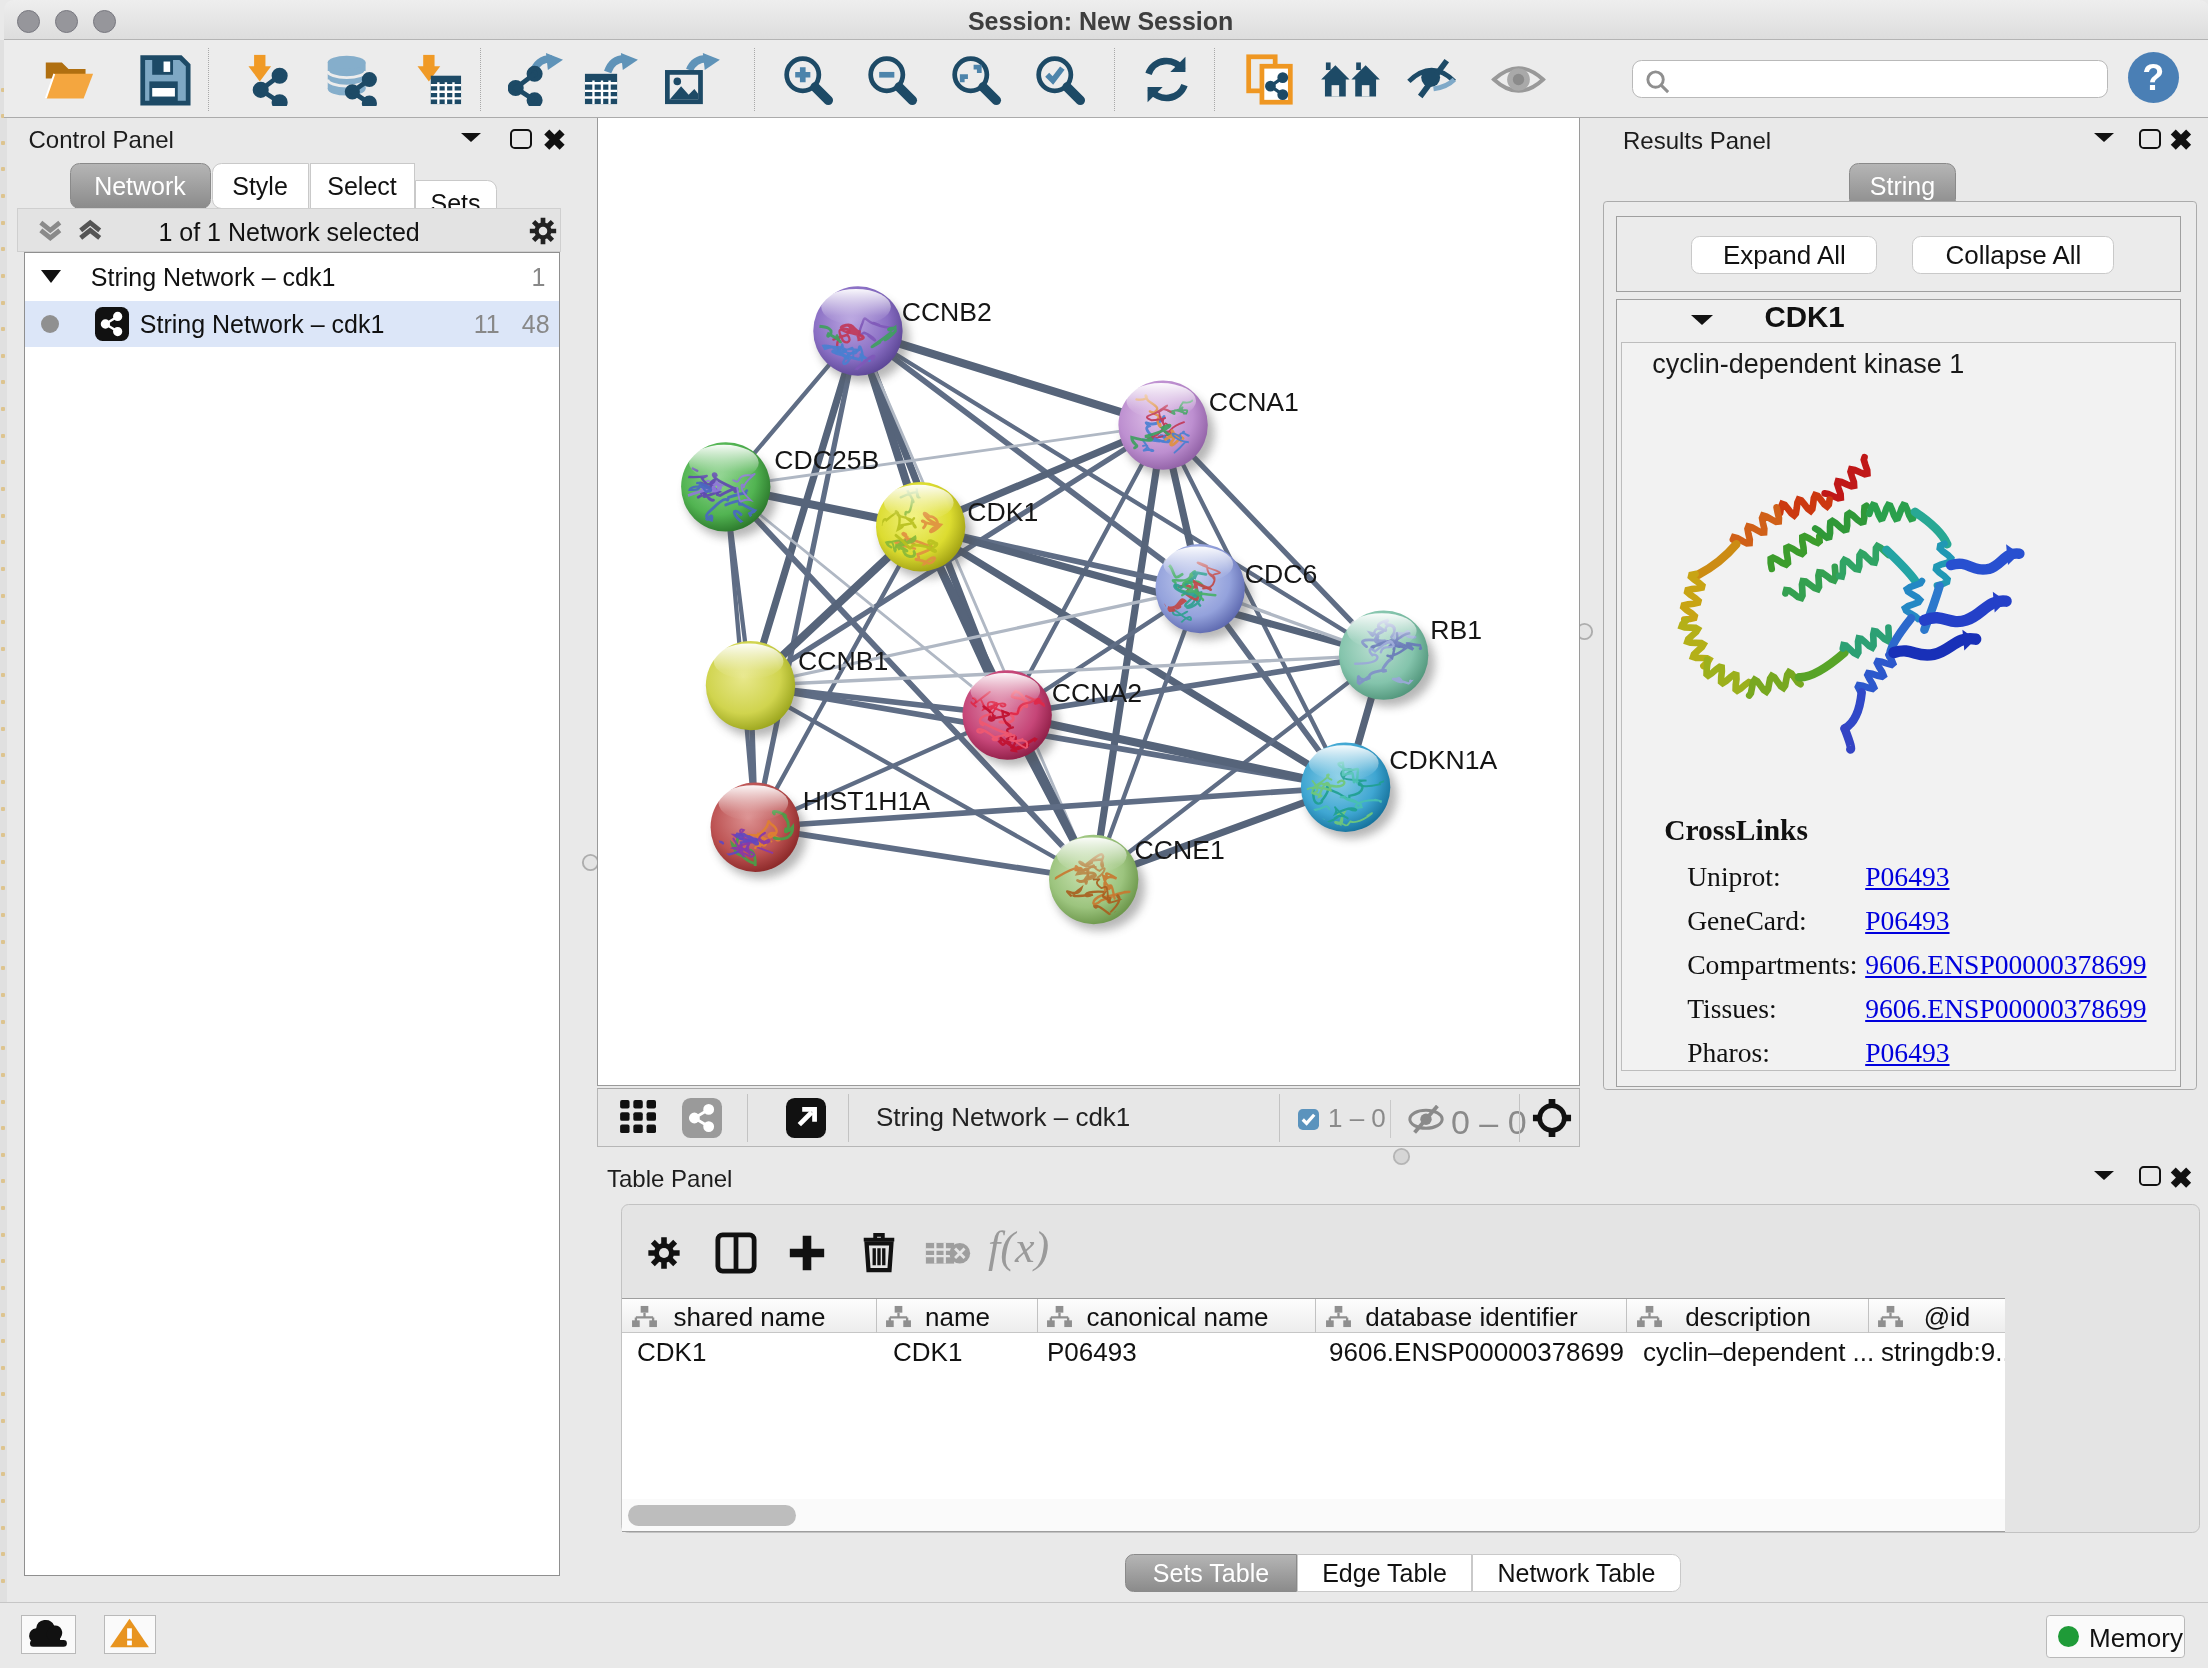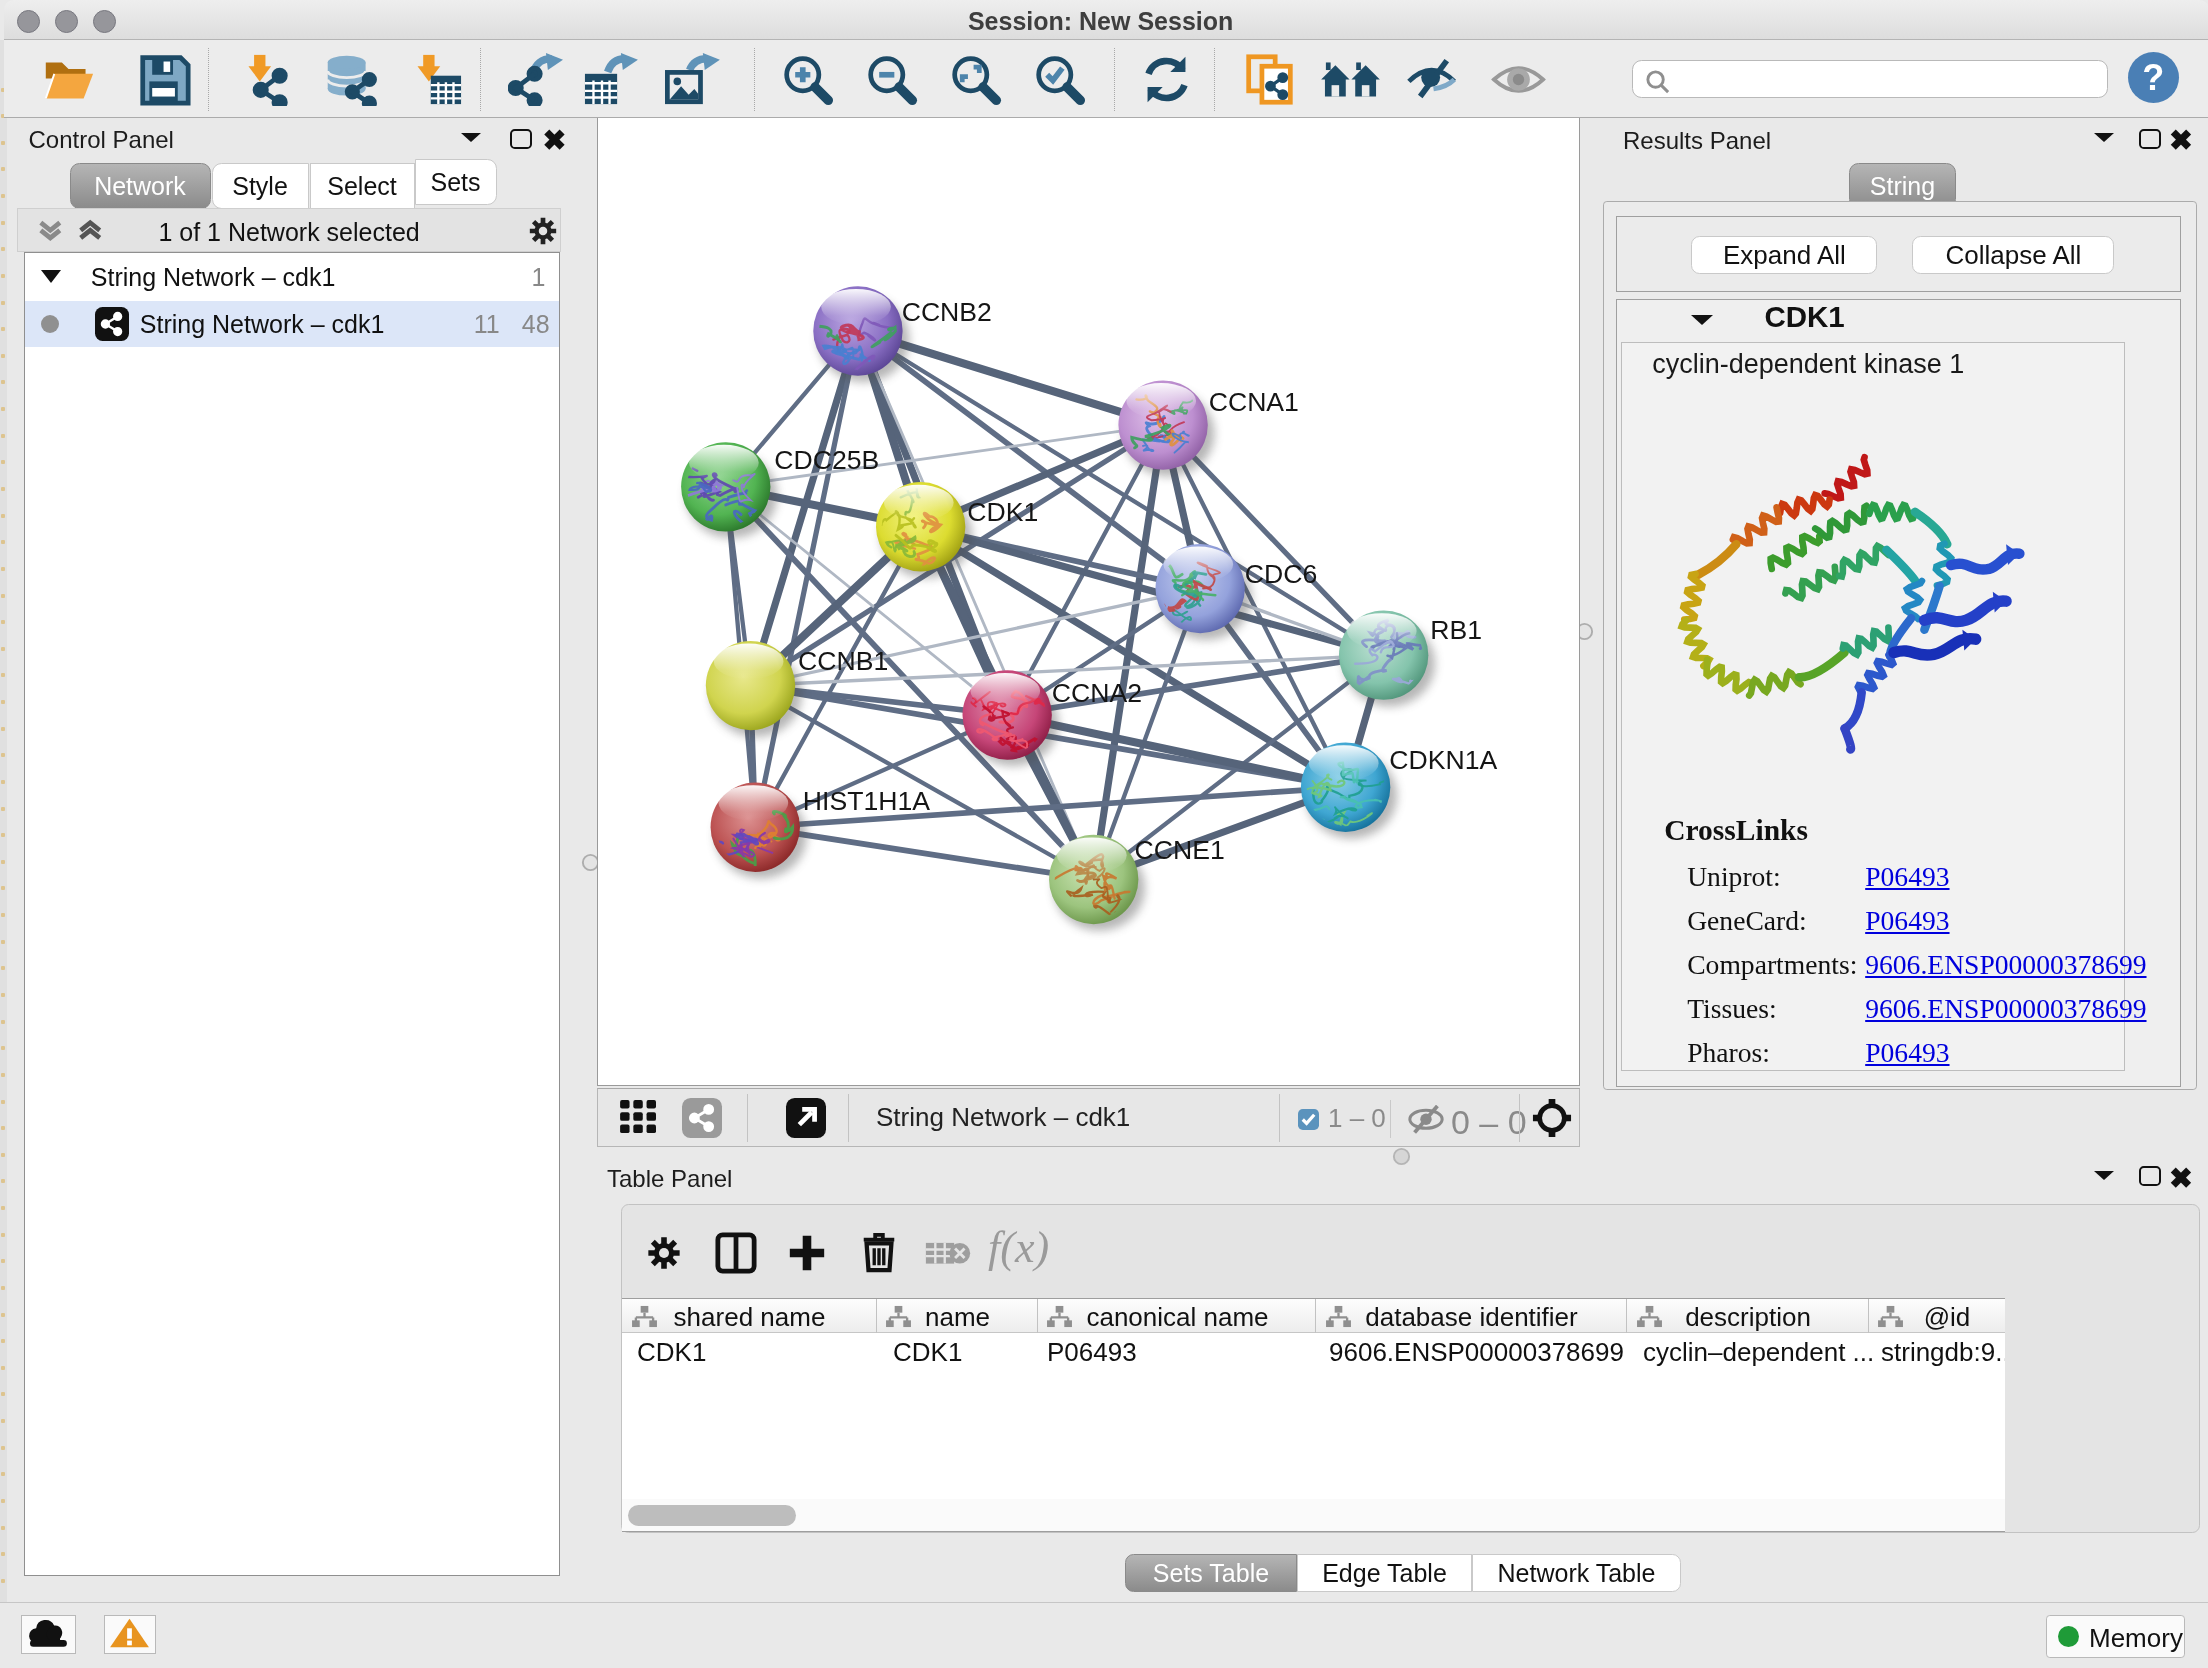--- a/index.html
+++ b/index.html
@@ -275,21 +275,21 @@
   <div id="helpbtn">?</div>
 </div>
 <div class="abs" id="cpanel">
   <div class="abs ptitle" style="left:19px;top:7.6px;">Control Panel</div>
   <div class="abs pctl-arrow" style="left:451px;top:15px;"></div>
   <div class="abs pctl-max" style="left:500px;top:10.5px;"></div>
   <div class="abs pctl-x" style="left:533px;top:12.4px;">✖</div>
   <div class="tab sel" style="left:60px;top:45px;width:141px;border-radius:9.5px;">Network</div>
   <div class="tab" style="left:202px;top:45px;width:97px;border-radius:9.5px 0 0 9.5px;">Style</div>
   <div class="tab" style="left:300px;top:45px;width:105px;">Select</div>
-  <div class="tab" style="left:405px;top:41px;width:82px;border-radius:0 9.5px 9.5px 0;">Sets</div>
+  <div class="tab" style="left:405px;top:62px;width:82px;border-radius:0 9.5px 9.5px 0;">Sets</div>
   <div class="abs" style="left:7.6px;top:90px;width:544px;height:44px;background:#e3e3e3;border:1px solid #cfcfcf;">
     <svg class="abs" style="left:19px;top:7.6px" width="76" height="28.5" viewBox="0 0 80 30">
       <g stroke="#8a8a8a" stroke-width="5" fill="none">
         <path d="M4 6 L14 14 L24 6 M4 14 L14 22 L24 14"></path>
       </g>
       <g stroke="#555" stroke-width="5" fill="none">
         <path d="M46 14 L56 6 L66 14 M46 22 L56 14 L66 22"></path>
       </g>
     </svg>
     <div class="abs g26" style="left:0;width:100%;text-align:center;top:8.6px;">1 of 1 Network selected</div>
@@ -739,21 +739,21 @@
   <div class="abs pctl-x" style="left:584px;top:12.4px;">✖</div>
   <div class="tab sel" style="left:264px;top:45px;width:107px;border-radius:9.5px;">String</div>
   <div class="abs" style="left:18px;top:83px;width:594px;height:889px;background:#ebebeb;border:1.9px solid #ababab;border-radius:3.8px;">
     <div class="abs" style="left:12.4px;top:14.3px;width:565px;height:76px;border:1.9px solid #9f9f9f;background:#ebebeb;">
       <div class="abs" style="left:74px;top:19px;width:186px;height:38px;background:#fff;border:1px solid #c9c9c9;border-radius:8.6px;text-align:center;line-height:36px;font-size:26px;color:#111;">Expand All</div>
       <div class="abs" style="left:295px;top:19px;width:202px;height:38px;background:#fff;border:1px solid #c9c9c9;border-radius:8.6px;text-align:center;line-height:36px;font-size:26px;color:#111;">Collapse All</div>
     </div>
     <div class="abs" style="left:12.4px;top:97px;width:565px;height:788px;border:1.9px solid #9f9f9f;background:#efefef;">
       <div class="abs" style="left:74px;top:15px;width:0;height:0;border-left:11.4px solid transparent;border-right:11.4px solid transparent;border-top:10.5px solid #111;"></div>
       <div class="abs" style="left:147px;top:0px;font-size:29.5px;font-weight:bold;color:#111;">CDK1</div>
-      <div class="abs" style="left:3.8px;top:42px;width:504px;height:729px;background:#f2f2f2;border:1px solid #bdbdbd;">
+      <div class="abs" style="left:3.8px;top:42px;width:555px;height:729px;background:#f2f2f2;border:1px solid #bdbdbd;">
         <div class="abs" style="left:30px;top:5.7px;font-size:27px;color:#1a1a1a;">cyclin-dependent kinase 1</div>
         <svg class="abs" style="left:44px;top:110px" width="361" height="304" viewBox="0 0 380 320">
           <g fill="none" stroke-linecap="round">
           <path d="M209.0 4.5 L208.2 7.1 L209.8 12.4 L211.8 18.1 L212.0 21.8 L209.3 22.4 L204.2 20.3 L198.7 17.8 L195.0 17.2 L194.2 19.8 L195.8 25.0 L197.8 30.7 L198.0 34.5 L195.3 35.0 L190.2 33.0 L184.7 30.4 L181.0 29.8 L180.2 32.5 L181.8 37.7 L183.8 43.4 L184.0 47.2 L181.3 47.7 L176.2 45.6 L170.7 43.1 L167.0 42.5" stroke="#c01818" stroke-width="7"></path>
           <path d="M172.2 48.9 L171.4 54.3 L169.6 56.4 L166.7 54.2 L163.1 49.4 L159.6 45.2 L157.1 44.3 L155.6 47.6 L154.9 53.6 L154.0 59.0 L152.3 61.0 L149.4 58.9 L145.8 54.1 L142.3 49.9 L139.7 49.0 L138.3 52.3 L137.6 58.2 L136.7 63.6 L134.9 65.7 L132.0 63.5 L128.4 58.8 L125.0 54.5 L122.4 53.6 L121.0 57.0 L120.2 62.9" stroke="#cc3810" stroke-width="7"></path>
           <path d="M116.4 57.2 L117.5 62.6 L118.9 68.5 L118.7 72.2 L115.9 72.5 L111.0 69.9 L105.8 66.9 L102.2 65.9 L101.1 68.5 L102.1 73.9 L103.5 79.8 L103.3 83.6 L100.6 83.8 L95.7 81.2 L90.5 78.2 L86.8 77.3 L85.8 79.9 L86.8 85.3 L88.2 91.1 L88.0 94.9 L85.2 95.1 L80.4 92.6 L75.1 89.5 L71.5 88.6 L70.4 91.2" stroke="#d06018" stroke-width="7"></path>
           <path d="M74 96 Q57 116 34 128" stroke="#cc8c14" stroke-width="9"></path>
           <path d="M31.2 127.3 L26.8 128.3 L26.3 130.3 L29.7 133.3 L34.8 136.7 L38.2 139.7 L37.7 141.7 L33.3 142.7 L27.2 143.3 L22.8 144.3 L22.3 146.3 L25.7 149.3 L30.8 152.7 L34.2 155.7 L33.7 157.7 L29.3 158.7 L23.2 159.3 L18.8 160.3 L18.3 162.3 L21.7 165.3 L26.8 168.7 L30.2 171.7 L29.7 173.7 L25.3 174.7 L19.2 175.3" stroke="#c8a414" stroke-width="7"></path>
           <path d="M21.4 176.2 L17.4 180.0 L16.5 182.6 L19.7 183.7 L25.6 183.8 L31.1 184.0 L33.5 185.4 L31.8 188.3 L27.4 192.2 L23.4 196.0 L22.5 198.6 L25.7 199.7 L31.6 199.8 L37.1 200.0 L39.5 201.4 L37.8 204.3 L33.4 208.2 L29.4 212.0 L28.5 214.6 L31.7 215.7 L37.6 215.8 L43.1 216.0 L45.5 217.4 L43.8 220.3 L39.4 224.2" stroke="#b4b018" stroke-width="7"></path>
           <path d="M43.3 217.7 L43.5 222.0 L42.8 228.0 L42.7 232.9 L44.4 234.3 L48.0 232.0 L52.6 228.0 L56.5 225.1 L58.6 225.7 L58.8 230.0 L58.1 236.0 L58.0 240.9 L59.7 242.3 L63.3 240.0 L67.9 236.0 L71.8 233.1 L74.0 233.7 L74.2 238.0 L73.4 244.0 L73.3 248.9 L75.0 250.3 L78.7 248.0 L83.2 244.0 L87.2 241.1 L89.3 241.7" stroke="#9cb01c" stroke-width="7"></path>

